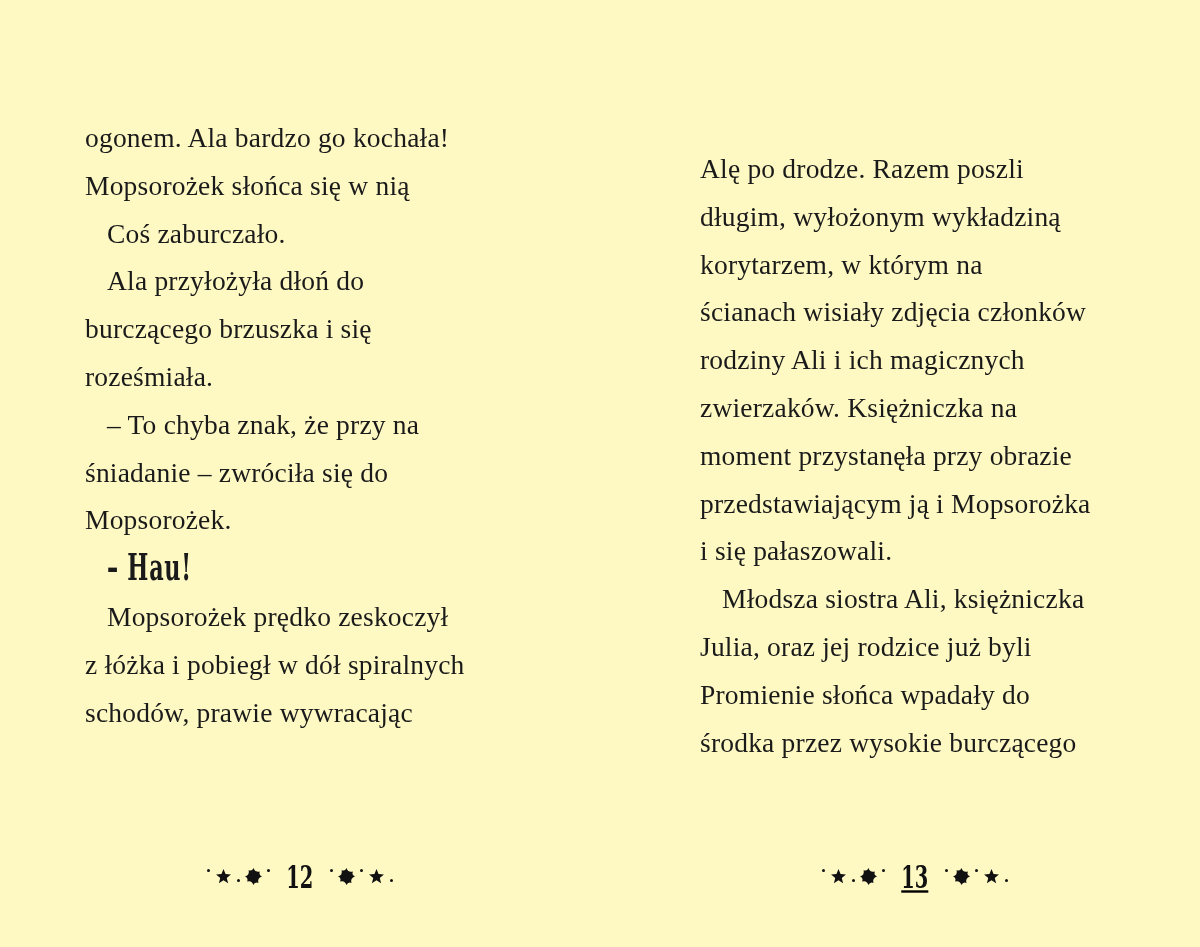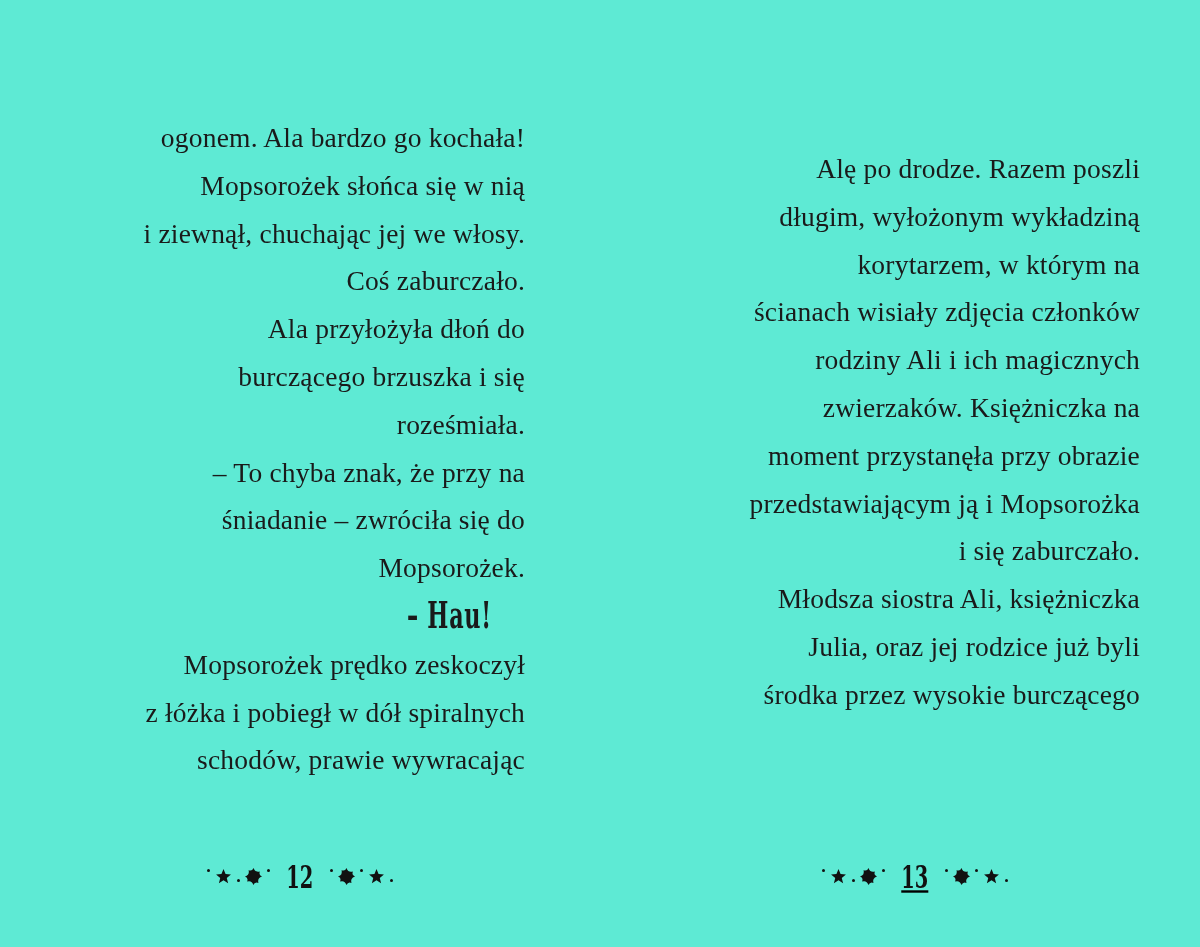--- a/index.html
+++ b/index.html
@@ -1,24 +1,23 @@
 <!DOCTYPE html>
 <html><head>
 <meta charset="utf-8">
 <style>
   * { margin: 0; padding: 0; box-sizing: border-box; }
   html, body { background: #ffffff; }
   .spread {
     position: relative;
     width: 1200px;
     height: 947px;
-    background: #5eead4;
+    background: #fef9c3;
     overflow: hidden;
     font-family: "Liberation Serif", serif;
-    text-align: right;
   }
   .page-column {
     position: absolute;
     top: 114px;
     width: 440px;
   }
   .page-column.left  { left: 85px; }
   .page-column.right { left: 700px; margin-top: 31px; }
   .line {
     font-size: 27.5px;
@@ -67,21 +66,20 @@
   }
 </style>
 </head>
 <body>
 
 <div class="spread">
 
   <div class="page-column left">
     <div class="line">ogonem. Ala bardzo go kochała!</div>
     <div class="line">Mopsorożek słońca się w nią</div>
-    <div class="line">i ziewnął, chuchając jej we włosy.</div>
     <div class="line indent">Coś zaburczało.</div>
     <div class="line indent">Ala przyłożyła dłoń do</div>
     <div class="line">burczącego brzuszka i się</div>
     <div class="line">roześmiała.</div>
     <div class="line indent">– To chyba znak, że przy na</div>
     <div class="line">śniadanie – zwróciła się do</div>
     <div class="line">Mopsorożek.</div>
     <div class="line indent hau"><span>– Hau!</span></div>
     <div class="line indent">Mopsorożek prędko zeskoczył</div>
     <div class="line">z łóżka i pobiegł w dół spiralnych</div>
@@ -90,23 +88,24 @@
 
   <div class="page-column right">
     <div class="line">Alę po drodze. Razem poszli</div>
     <div class="line">długim, wyłożonym wykładziną</div>
     <div class="line">korytarzem, w którym na</div>
     <div class="line">ścianach wisiały zdjęcia członków</div>
     <div class="line">rodziny Ali i ich magicznych</div>
     <div class="line">zwierzaków. Księżniczka na</div>
     <div class="line">moment przystanęła przy obrazie</div>
     <div class="line">przedstawiającym ją i Mopsorożka</div>
-    <div class="line">i się zaburczało.</div>
+    <div class="line">i się pałaszowali.</div>
     <div class="line indent">Młodsza siostra Ali, księżniczka</div>
     <div class="line">Julia, oraz jej rodzice już byli</div>
+    <div class="line">Promienie słońca wpadały do</div>
     <div class="line">środka przez wysokie burczącego</div>
   </div>
 
   <div class="footer left">
     <span class="orn-dot hi"></span>
     <svg class="orn-svg" width="17" height="17" viewBox="0 0 24 24">
         <path fill="#111" d="M12 1.5 L14.9 8.6 L22.5 9.1 L16.6 14 L18.5 21.4 L12 17.3 L5.5 21.4 L7.4 14 L1.5 9.1 L9.1 8.6 Z"></path>
       </svg>
     <span class="orn-dot lo"></span>
     <svg class="orn-svg" width="17" height="17" viewBox="0 0 24 24">

